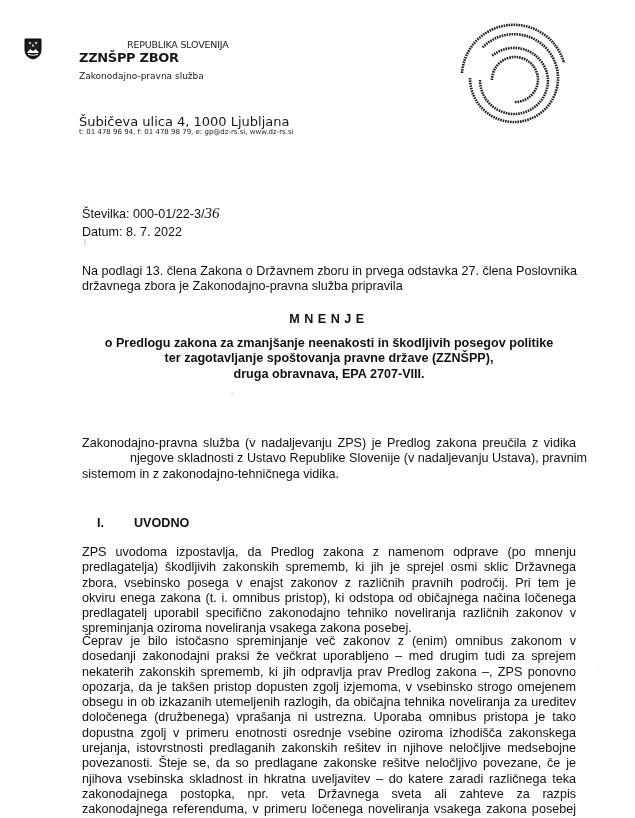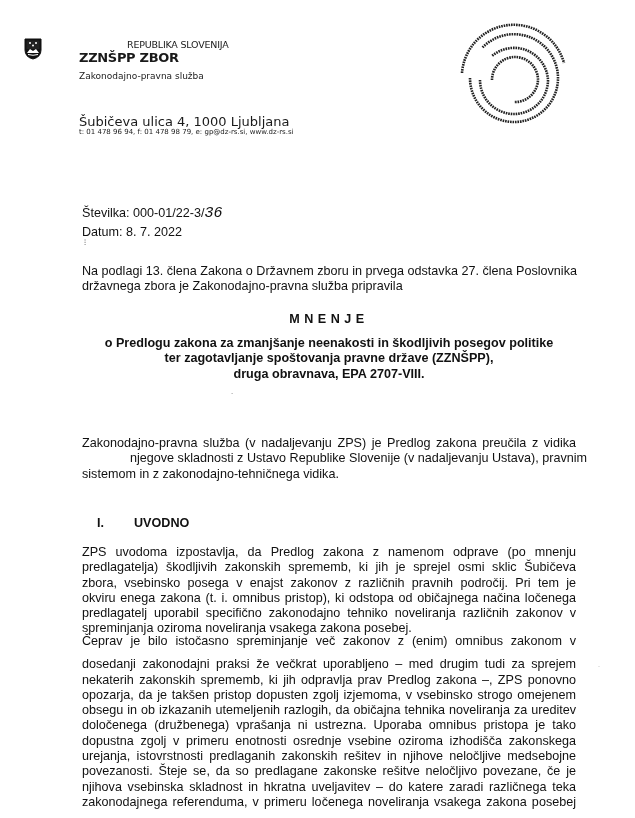--- a/index.html
+++ b/index.html
@@ -11,21 +11,21 @@
   .service { left: 79px; top: 71px; font-size: 9px; }
   .addr { left: 79px; top: 114px; font-size: 13px; }
   .contact { left: 79px; top: 128px; font-size: 7px; }
   .arms { left: 23px; top: 38px; width: 20px; height: 22px; }
   .seal { left: 452px; top: 18px; width: 125px; height: 120px; }
 
   .body-text { font-family: "Liberation Sans", sans-serif; font-size: 12.6px; line-height: 15.3px; color: #111; }
   .meta { left: 82px; font-size: 12.6px; }
   .stevilka { top: 206px; }
   .datum { top: 205px; margin-top: 20px; }
-  .hand { font-family: Liberation Mono, monospace; font-style: italic; font-size: 15px; }
+  .hand { font-family: Liberation Serif, serif; font-style: italic; font-size: 15px; }
   .tick { left: 84px; top: 236px; font-size: 8px; color: #555; }
 
   .para { left: 82px; width: 494px; text-align: justify; }
   .p-intro { top: 264px; text-align: left; width: 520px; }
   .mnenje { left: 82px; width: 494px; top: 312px; text-align: center; font-weight: bold; letter-spacing: 4.5px; }
   .title { left: 82px; width: 494px; top: 336px; text-align: center; font-weight: bold; }
   .mark { left: 231px; top: 391px; font-size: 7px; color: #666; }
   .p1 { top: 436px; }
   .sec { top: 516px; font-weight: bold; }
   .sec-num { left: 97px; }
@@ -88,33 +88,34 @@
   <span class="line" style="display: block; white-space: nowrap; word-spacing: 0px;">Zakonodajno-pravna služba (v nadaljevanju ZPS) je Predlog zakona preučila z vidika</span>
   <span class="line" style="display: block; white-space: nowrap; word-spacing: 0px; padding-left: 48px;">njegove skladnosti z Ustavo Republike Slovenije (v nadaljevanju Ustava), pravnim</span>
   <span class="line last">sistemom in z zakonodajno-tehničnega vidika.</span>
 </div>
 
 <div class="abs body-text sec sec-num">I.</div>
 <div class="abs body-text sec sec-title">UVODNO</div>
 
 <div class="abs body-text para p2">
   <span class="line" style="display: block; white-space: nowrap; word-spacing: 0px;">ZPS uvodoma izpostavlja, da Predlog zakona z namenom odprave (po mnenju</span>
-  <span class="line" style="display: block; white-space: nowrap; word-spacing: 0px;">predlagatelja) škodljivih zakonskih sprememb, ki jih je sprejel osmi sklic Šubičeva</span>
+  <span class="line" style="display: block; white-space: nowrap; word-spacing: 0px;">predlagatelja) škodljivih zakonskih sprememb, ki jih je sprejel osmi sklic Državnega</span>
   <span class="line" style="display: block; white-space: nowrap; word-spacing: 0px;">zbora, vsebinsko posega v enajst zakonov z različnih pravnih področij. Pri tem je</span>
   <span class="line" style="display: block; white-space: nowrap; word-spacing: 0px;">okviru enega zakona (t. i. omnibus pristop), ki odstopa od običajnega načina ločenega</span>
   <span class="line" style="display: block; white-space: nowrap; word-spacing: 0px;">predlagatelj uporabil specifično zakonodajno tehniko noveliranja različnih zakonov v</span>
   <span class="line last">spreminjanja oziroma noveliranja vsakega zakona posebej.</span>
 </div>
 
 <div class="abs body-text para p3">
   <span class="line" style="display: block; white-space: nowrap; word-spacing: 0px;">Čeprav je bilo istočasno spreminjanje več zakonov z (enim) omnibus zakonom v</span>
-  <span class="line" style="display: block; white-space: nowrap; word-spacing: 0px; margin-top: 8px;">dosedanji zakonodajni praksi že večkrat uporabljeno – med drugim tudi za sprejem</span>
+  <span class="line" style="display: block; white-space: nowrap; word-spacing: 0px;">dosedanji zakonodajni praksi že večkrat uporabljeno – med drugim tudi za sprejem</span>
   <span class="line" style="display: block; white-space: nowrap; word-spacing: 0px;">nekaterih zakonskih sprememb, ki jih odpravlja prav Predlog zakona –, ZPS ponovno</span>
   <span class="line" style="display: block; white-space: nowrap; word-spacing: 0px;">opozarja, da je takšen pristop dopusten zgolj izjemoma, v vsebinsko strogo omejenem</span>
   <span class="line" style="display: block; white-space: nowrap; word-spacing: 0px;">obsegu in ob izkazanih utemeljenih razlogih, da običajna tehnika noveliranja za ureditev</span>
   <span class="line" style="display: block; white-space: nowrap; word-spacing: 0px;">določenega (družbenega) vprašanja ni ustrezna. Uporaba omnibus pristopa je tako</span>
   <span class="line" style="display: block; white-space: nowrap; word-spacing: 0px;">dopustna zgolj v primeru enotnosti osrednje vsebine oziroma izhodišča zakonskega</span>
   <span class="line" style="display: block; white-space: nowrap; word-spacing: 0px;">urejanja, istovrstnosti predlaganih zakonskih rešitev in njihove neločljive medsebojne</span>
   <span class="line" style="display: block; white-space: nowrap; word-spacing: 0px;">povezanosti. Šteje se, da so predlagane zakonske rešitve neločljivo povezane, če je</span>
   <span class="line" style="display: block; white-space: nowrap; word-spacing: 0px;">njihova vsebinska skladnost in hkratna uveljavitev – do katere zaradi različnega teka</span>
+  <span class="line" style="display: block; white-space: nowrap; word-spacing: 0px;">zakonodajnega postopka, npr. veta Državnega sveta ali zahteve za razpis</span>
   <span class="line" style="display: block; white-space: nowrap; word-spacing: 0px;">zakonodajnega referenduma, v primeru ločenega noveliranja vsakega zakona posebej</span>
 </div>
 <div class="abs speck">·</div>
 
 </body></html>

